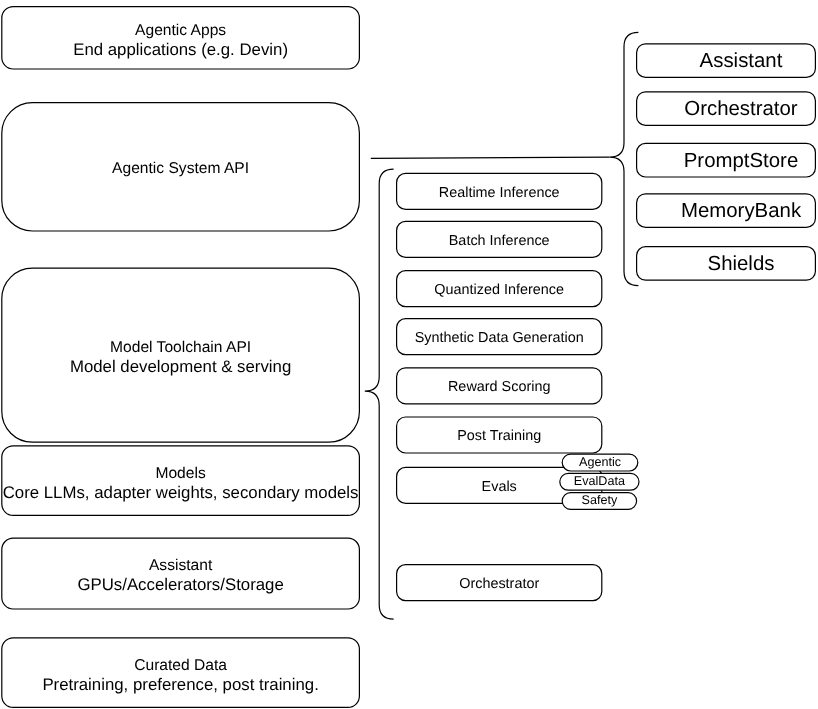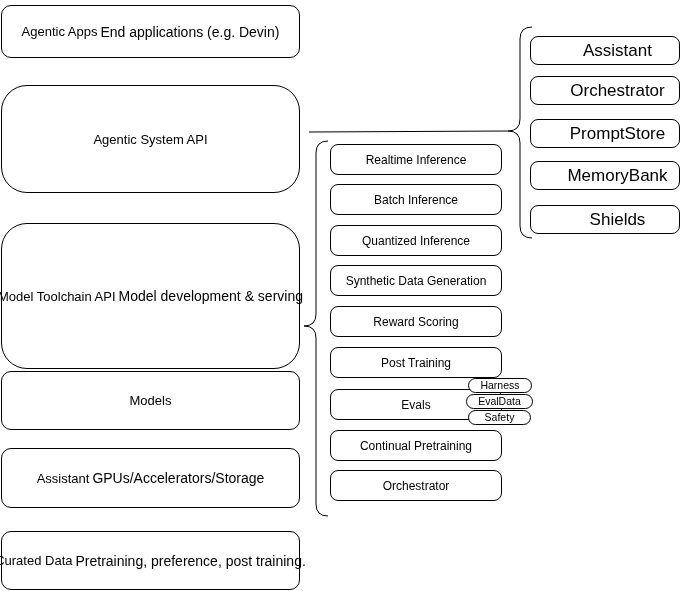--- a/index.html
+++ b/index.html
@@ -22,20 +22,21 @@
     top: 0;
     z-index: 0;
     pointer-events: none;
   }
   .node {
     position: absolute;
     box-sizing: border-box;
     border: 1px solid #000000;
     background: #ffffff;
     display: flex;
+    flex-direction: column;
     align-items: center;
     justify-content: center;
     text-align: right;
     z-index: 1;
   }
   .big-box { left: 1px; width: 299px; gap: 3px; }
   .node .title {
     font-size: 13px;
     line-height: 15px;
     white-space: nowrap;
@@ -101,43 +102,43 @@
     <div class="title">Agentic System API</div>
   </div>
 
   <div class="node big-box" style="top:223px;height:146px;border-radius:26px">
     <div class="title">Model Toolchain API</div>
     <div class="subtitle">Model development &amp; serving</div>
   </div>
 
   <div class="node big-box" style="top:371px;height:59px;border-radius:10px">
     <div class="title">Models</div>
+    <div class="subtitle">Core LLMs, adapter weights, secondary models</div>
   </div>
 
   <div class="node big-box" style="top:448px;height:60px;border-radius:10px">
     <div class="title">Assistant</div>
     <div class="subtitle">GPUs/Accelerators/Storage</div>
   </div>
 
   <div class="node big-box" style="top:531px;height:59px;border-radius:10px">
     <div class="title">Curated Data</div>
     <div class="subtitle">Pretraining, preference, post training.</div>
   </div>
 
   <div class="node small-box" style="top:144px">Realtime Inference</div>
   <div class="node small-box" style="top:184px">Batch Inference</div>
   <div class="node small-box" style="top:225px">Quantized Inference</div>
   <div class="node small-box" style="top:265px">Synthetic Data Generation</div>
   <div class="node small-box" style="top:306px">Reward Scoring</div>
   <div class="node small-box" style="top:347px">Post Training</div>
   <div class="node small-box" style="top:389px">Evals</div>
-  <div class="node small-box" style="top:430px">Continual Pretraining</div>
   <div class="node small-box" style="top:470px">Orchestrator</div>
 
-  <div class="pill" style="left:468px;top:378px;width:64px">Harness</div>
+  <div class="pill" style="left:468px;top:378px;width:64px">Agentic</div>
   <div class="pill" style="left:466px;top:394px;width:67px">EvalData</div>
   <div class="pill" style="left:468px;top:410px;width:63px">Safety</div>
 
   <div class="node comp-box" style="top:36px">Assistant</div>
   <div class="node comp-box" style="top:76px">Orchestrator</div>
   <div class="node comp-box" style="top:119px">PromptStore</div>
   <div class="node comp-box" style="top:161px">MemoryBank</div>
   <div class="node comp-box" style="top:205px">Shields</div>
 
 </div>

